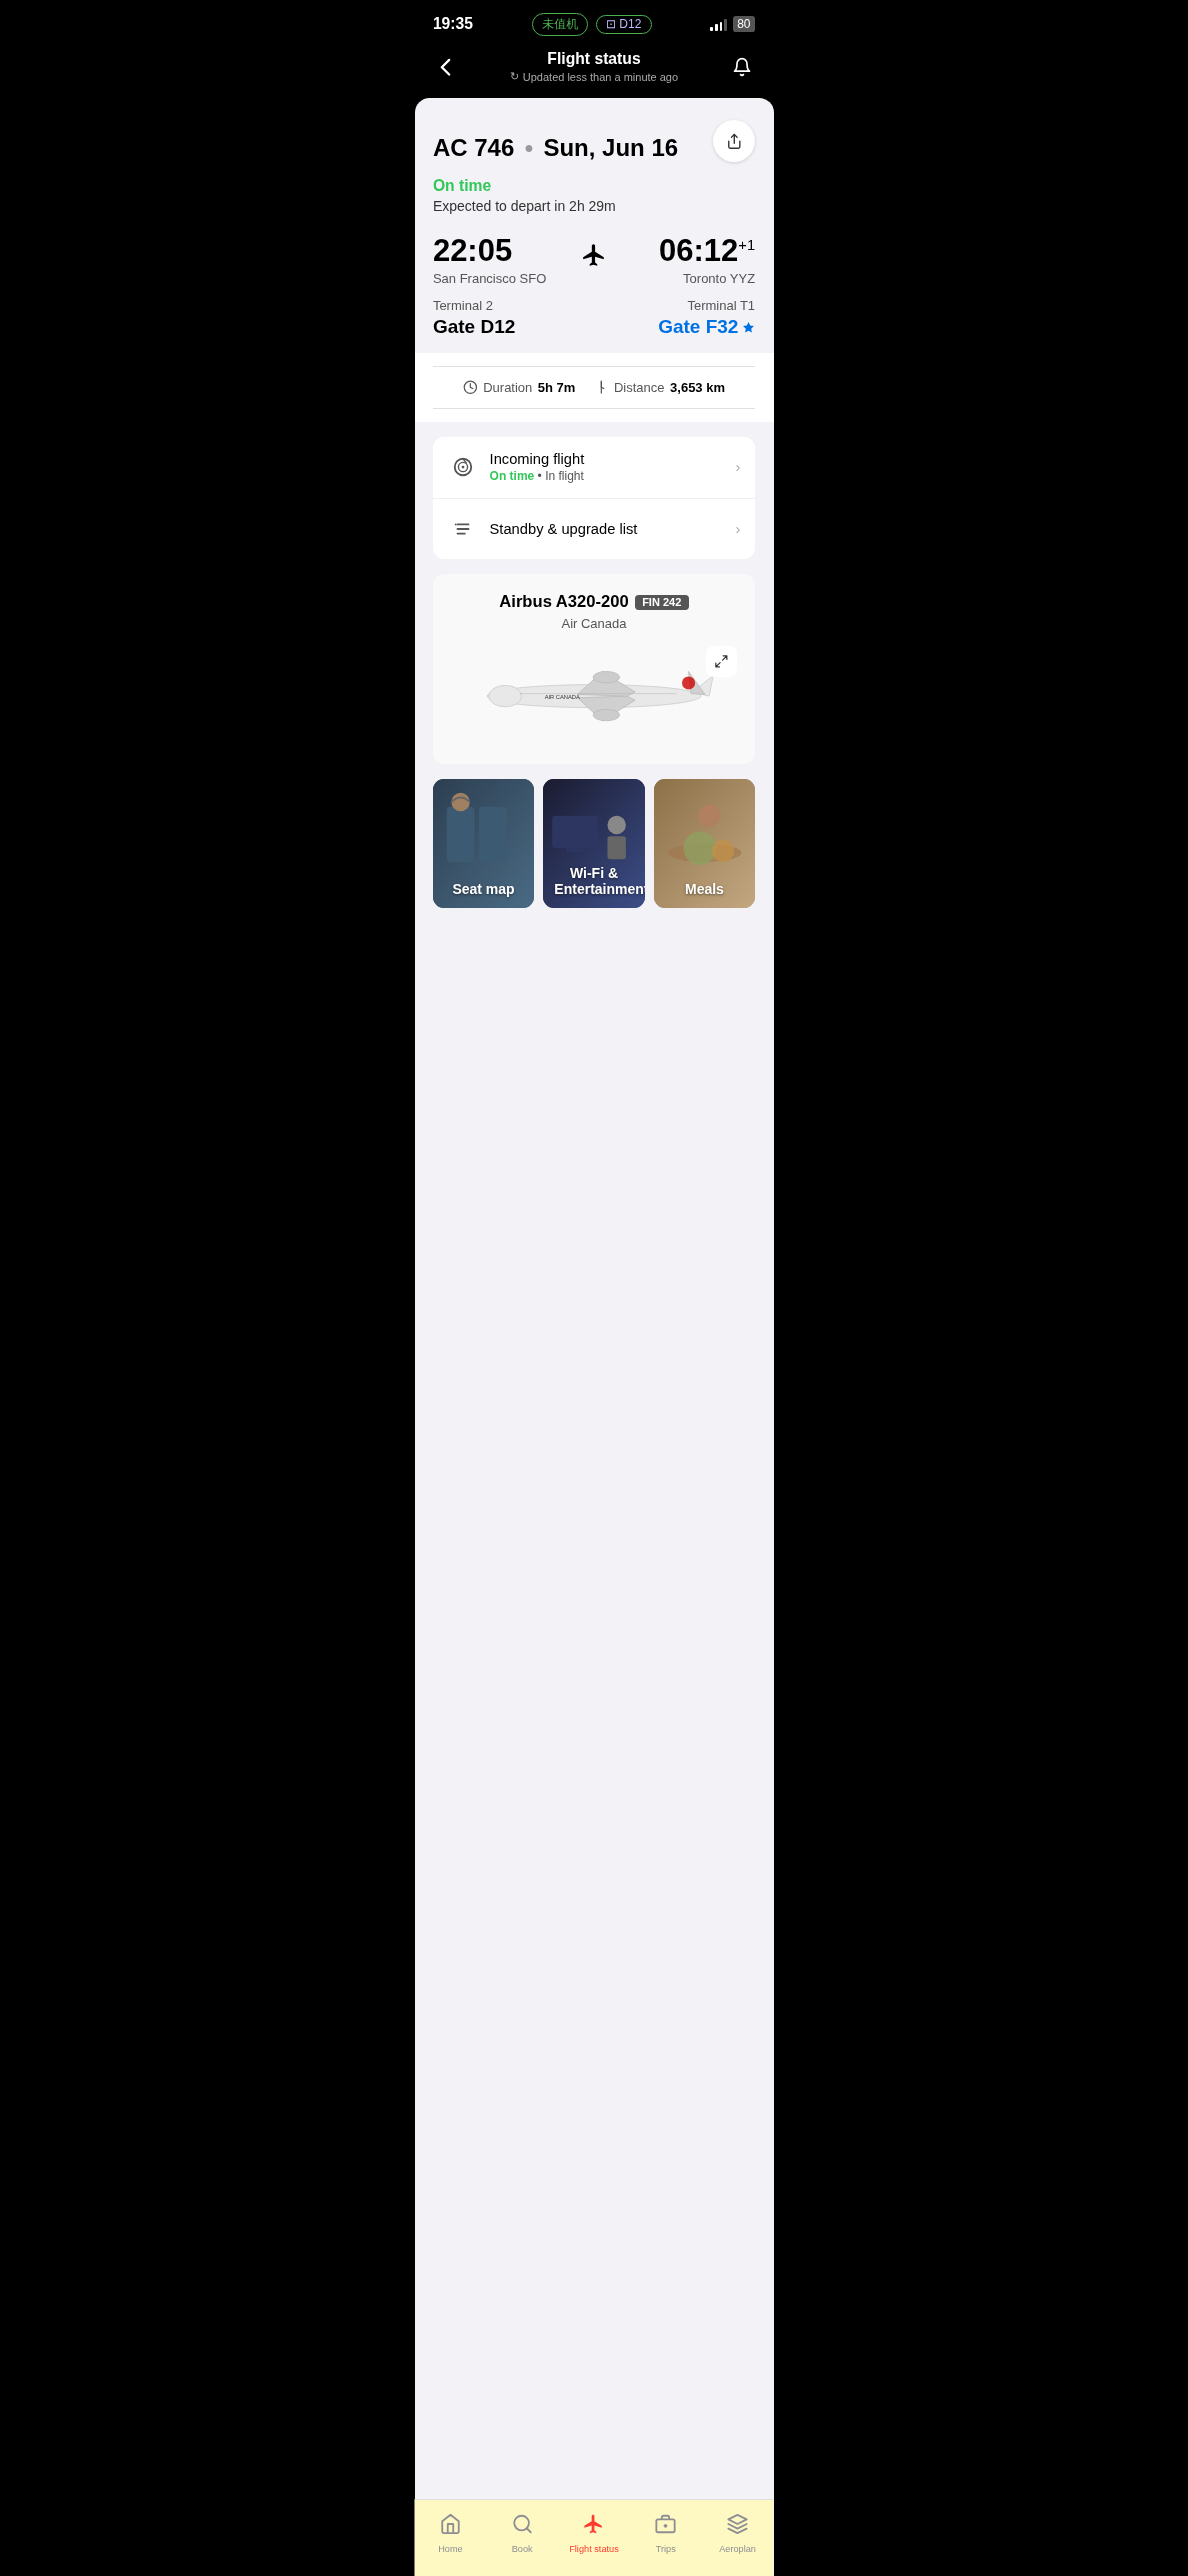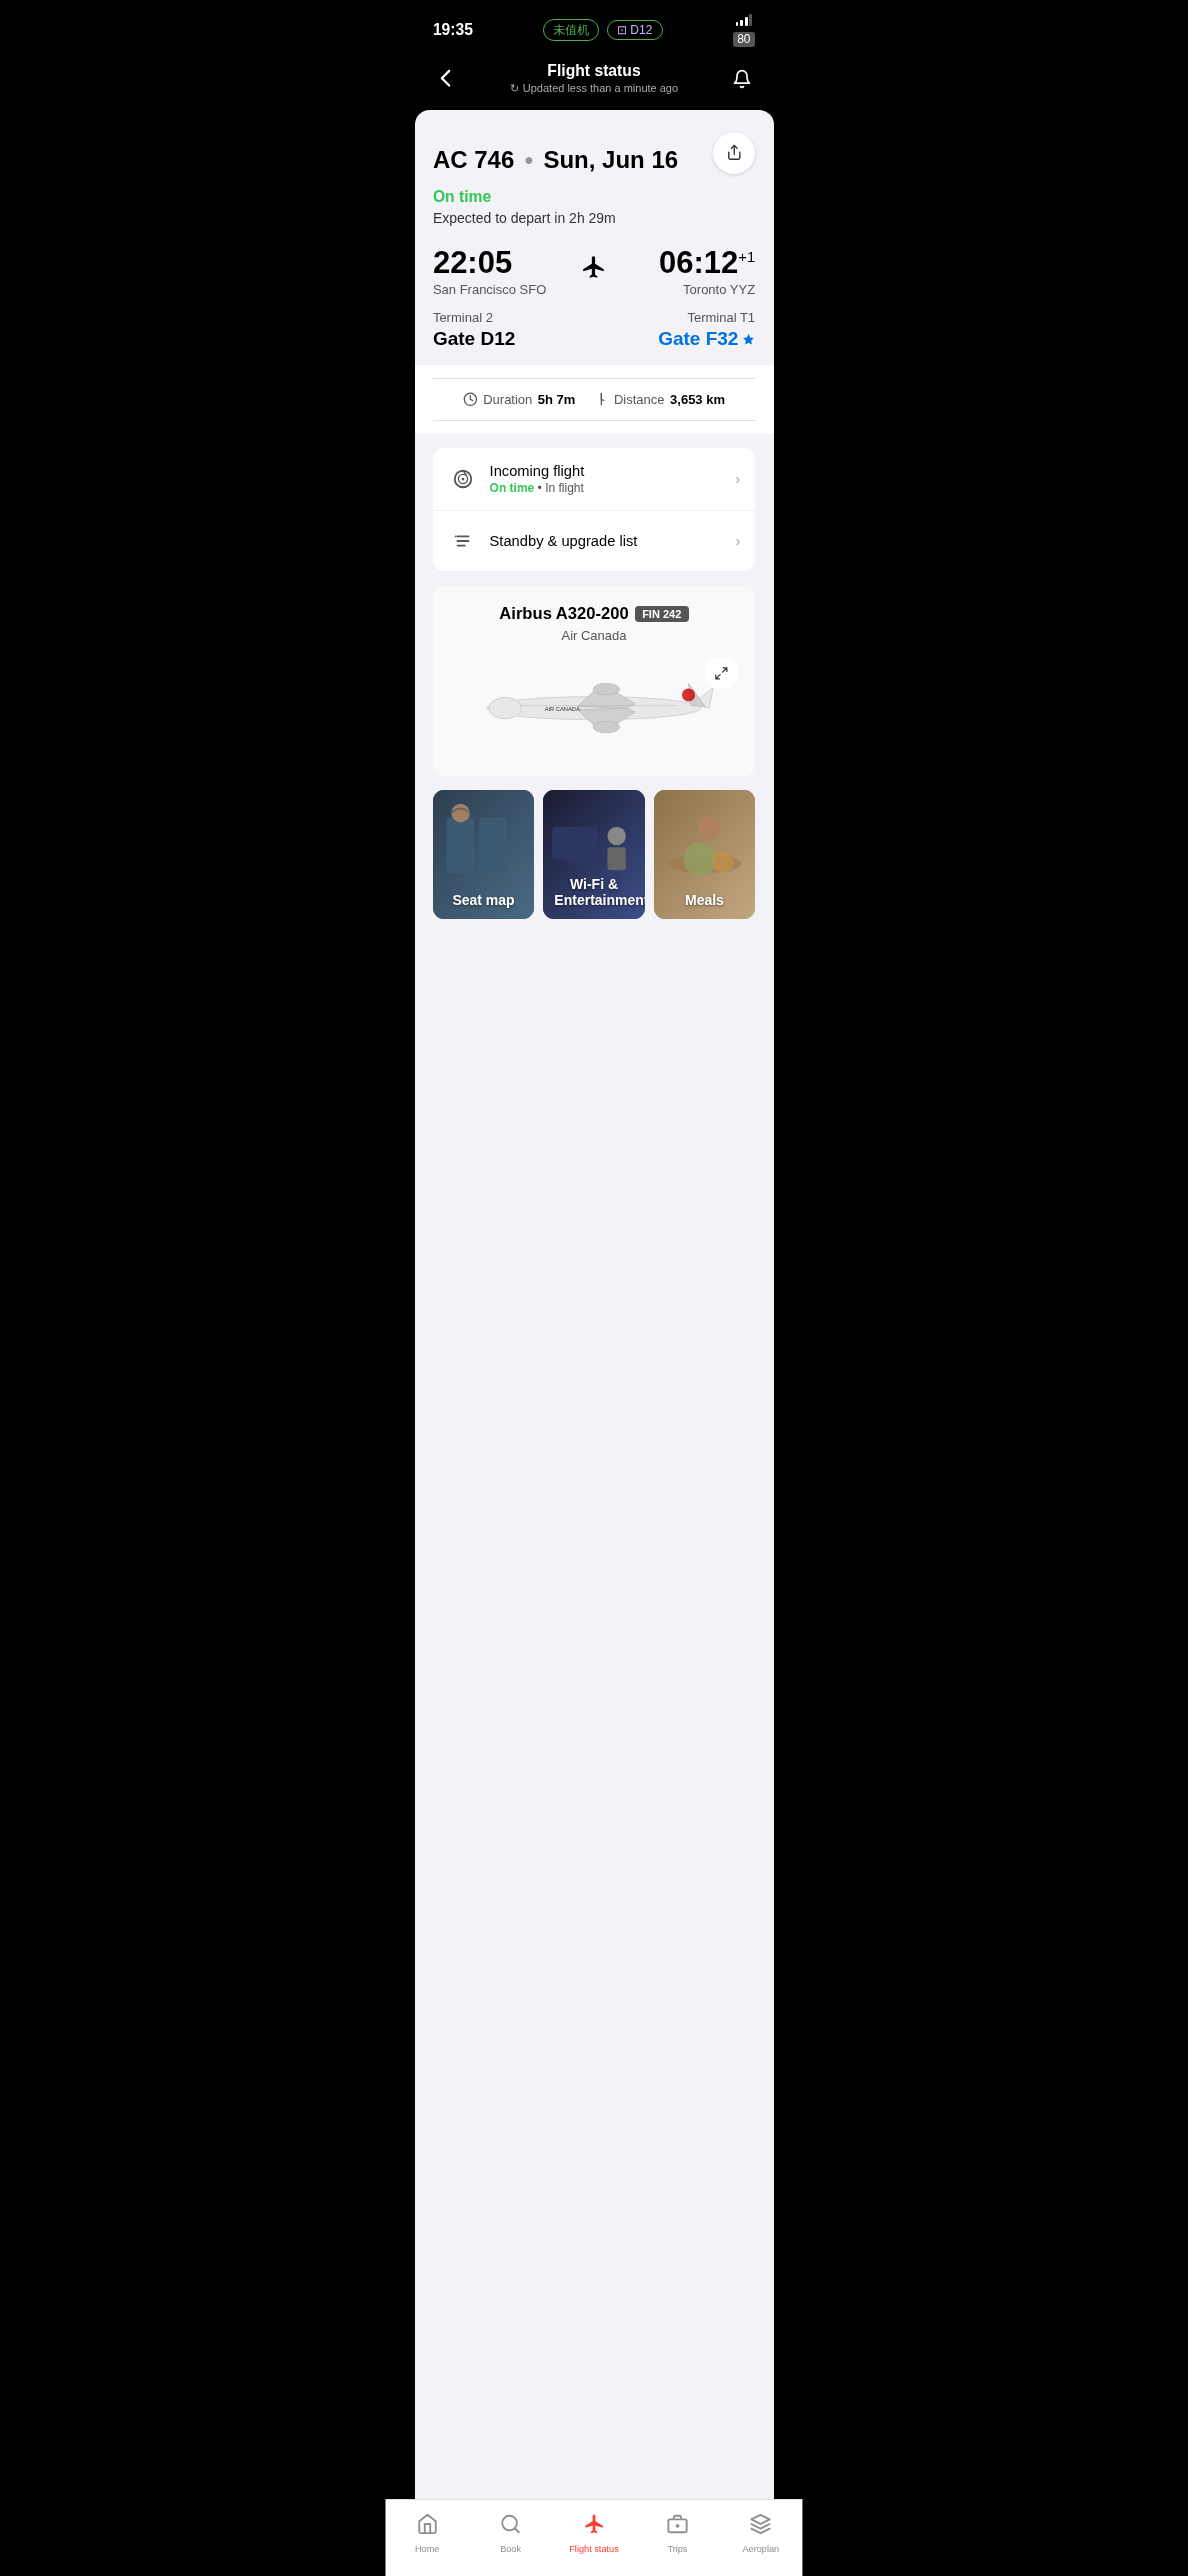--- a/index.html
+++ b/index.html
@@ -53,21 +53,20 @@
       color: #c4b5fd;
       display: flex;
       align-items: center;
       gap: 3.7px;
     }
 
     .status-right {
       display: flex;
       align-items: center;
       gap: 5.5px;
-      flex-direction: column;
     }
 
     .signal-bars {
       display: flex;
       align-items: flex-end;
       gap: 1.8px;
       height: 13px;
     }
 
     .signal-bars span {
@@ -434,29 +433,29 @@
       background: linear-gradient(160deg, #1a1a2e 0%, #2d3561 50%, #3d4f8a 100%);
     }
 
     
     .card-meals {
       background: linear-gradient(160deg, #8b6f47 0%, #a0856c 50%, #c4a882 100%);
     }
 
     
     .bottom-nav {
-      background: #ffffff;
+      background: #fef9c3;
       border-top: 0.9px solid #e0e0e0;
       display: flex;
       padding: 9.2px 0 18.4px;
       position: fixed;
       bottom: 0;
       left: 50%;
       transform: translateX(-50%);
-      width: 417px;
+      width: 359px;
     }
 
     .nav-item {
       flex: 1;
       display: flex;
       flex-direction: column;
       align-items: center;
       gap: 3.7px;
       cursor: pointer;
       padding: 3.7px 0;

